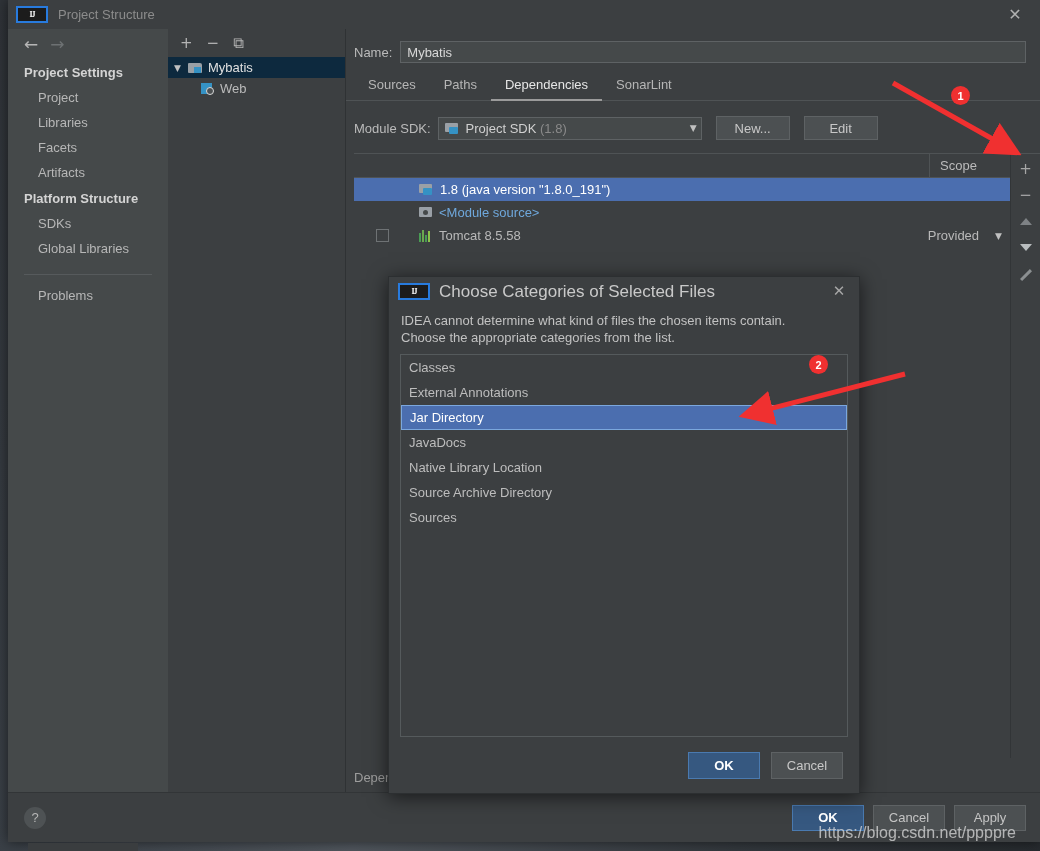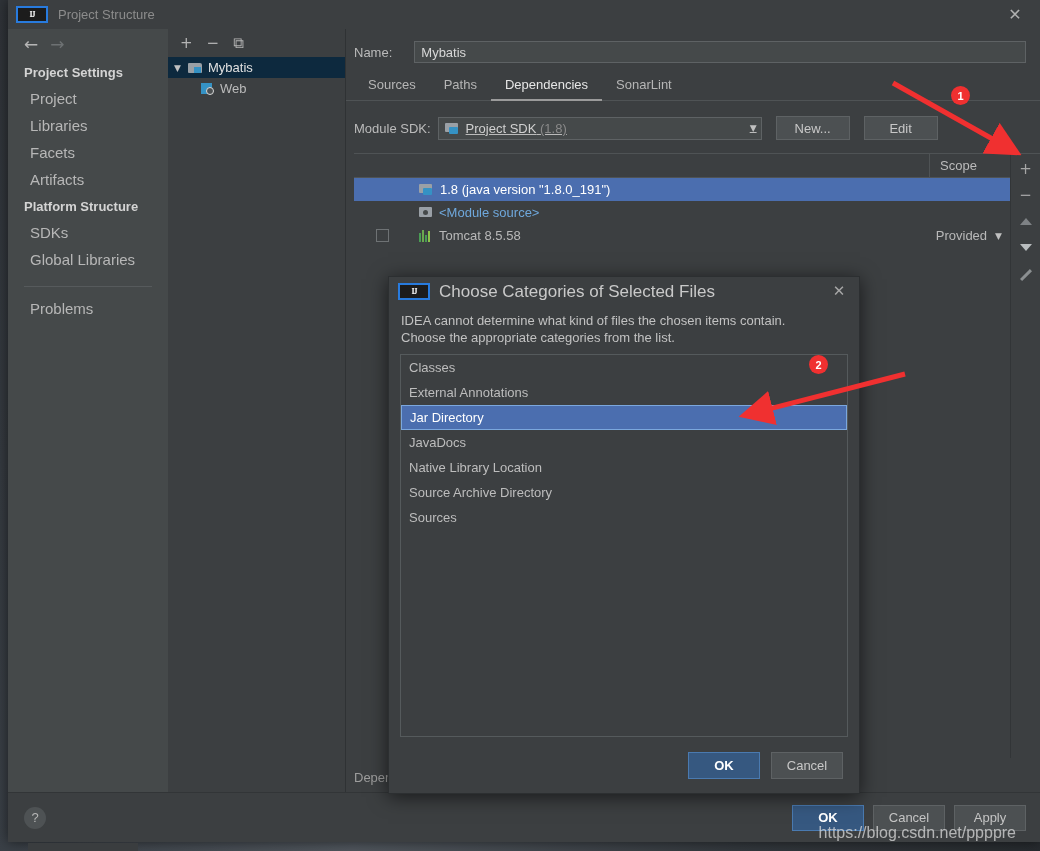--- a/index.html
+++ b/index.html
@@ -109,23 +109,23 @@
   .nav-arrow.enabled { color: #b6b6b6; }
   .nav-arrow.disabled { color: #6d7173; }
 
   .sidebar-group-title {
     font-weight: bold;
     color: #d4d4d4;
     font-size: 13px;
     padding: 6px 0 5px 16px;
   }
   .sidebar-item {
-    padding: 5px 0 5px 22px;
+    padding: 5px 0 5px 30px;
     color: #b7b7b7;
-    font-size: 15px;
+    font-size: 13px;
     cursor: default;
   }
   .sidebar-item.selected {
     background: #4b6eaf;
     color: #ffffff;
   }
   #sidebar-divider {
     height: 1px;
     background: #565a5c;
     margin: 13px 16px 8px 16px;
@@ -227,21 +227,21 @@
     display: flex;
     flex-direction: column;
     min-width: 0;
     position: relative;
   }
 
   #name-row {
     display: flex;
     align-items: center;
     padding: 12px 14px 0 8px;
-    gap: 22px;
+    gap: 8px;
   }
   #name-label { color: #bbbbbb; font-size: 13px; }
   #module-name-input {
     flex: 1 1 auto;
     height: 22px;
     background: #45494a;
     border: 1px solid #5e6264;
     color: #d8d8d8;
     font-size: 13px;
     padding: 0 6px;
@@ -273,30 +273,29 @@
 
   
   #sdk-row {
     display: flex;
     align-items: center;
     gap: 7px;
     padding: 15px 0 0 8px;
   }
   #sdk-label { font-size: 13px; color: #bbbbbb; }
   #module-sdk-combo {
-    width: 324px;
+    width: 264px;
     height: 23px;
     background: #45494a;
     border: 1px solid #5e6264;
     display: flex;
     align-items: center;
     padding: 0 4px 0 6px;
     box-sizing: border-box;
     cursor: default;
-    text-decoration: underline;
   }
   .ico-sdk {
     width: 15px; height: 13px;
     margin-right: 6px;
     position: relative;
     flex: 0 0 auto;
   }
   .ico-sdk::before {
     content:"";
     position:absolute; left:0; top:1px;
@@ -405,21 +404,21 @@
     padding-left: 8px;
     min-width: 0;
   }
   .dep-cell-scope {
     width: 80px;
     flex: 0 0 auto;
     display: flex;
     align-items: center;
     justify-content: flex-end;
     padding-right: 8px;
-    gap: 8px;
+    gap: 16px;
     font-size: 13px;
     color: #b9b9b9;
   }
   .ico-jdk {
     width: 15px; height: 13px; margin-right: 6px; position: relative; flex:0 0 auto;
   }
   .ico-jdk::before {
     content:""; position:absolute; left:0; top:1px; width:13px; height:9px;
     background:#9aa0a6; border-radius:1px;
   }

